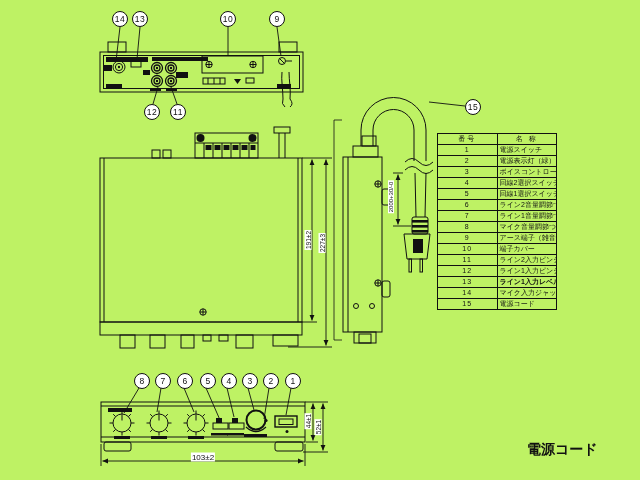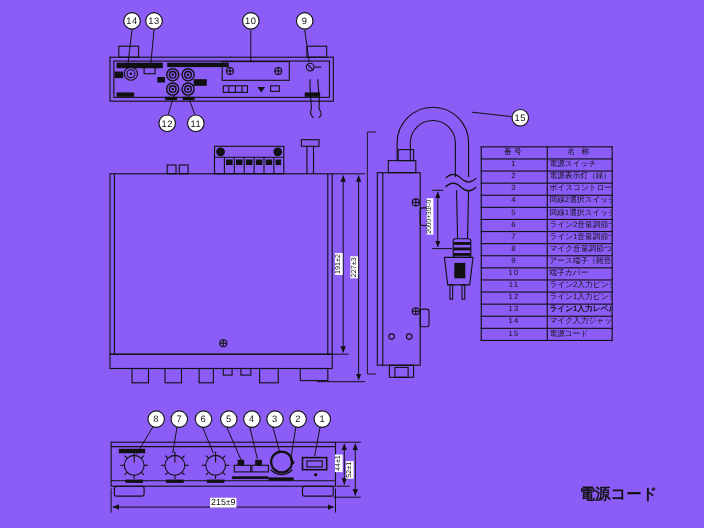--- a/index.html
+++ b/index.html
@@ -1,17 +1,17 @@
 <!DOCTYPE html>
 <html><head>
 <meta charset="utf-8">
 <style>
   html,body{margin:0;padding:0;background:#e8e8e8;}
   #stage{
-    position:relative;width:640px;height:480px;background:#8b5cf6;
+    position:relative;width:640px;height:480px;background:#bef264;
     font-family:"Liberation Sans","DejaVu Sans",sans-serif;color:#111;
     overflow:hidden;
   }
   #lineart{position:absolute;left:0;top:0;}
   .callout{
     position:absolute;width:16px;height:16px;border:1.2px solid #111;
     border-radius:50%;background:#fff;font-size:8.5px;line-height:14px;
     text-align:center;letter-spacing:0.5px;box-sizing:border-box;
   }
   .dim{
@@ -311,21 +311,21 @@
 <div class="callout" style="left:177px;top:373px">6</div>
 <div class="callout" style="left:200px;top:373px">5</div>
 <div class="callout" style="left:221px;top:373px">4</div>
 <div class="callout" style="left:242px;top:373px">3</div>
 <div class="callout" style="left:263px;top:373px">2</div>
 <div class="callout" style="left:285px;top:373px">1</div>
 
 <div class="dim vert" style="left:308px;top:240px">191±2</div>
 <div class="dim vert" style="left:322px;top:243px">227±3</div>
 <div class="dim vert tiny" style="left:391px;top:197px">2000+30/-0</div>
-<div class="dim big" style="left:203px;top:457px">215±9</div>
+<div class="dim big" style="left:203px;top:457px">103±2</div>
 <div class="dim vert" style="left:308px;top:421px">44±1</div>
 <div class="dim vert" style="left:318px;top:427px">52±1</div>
 
 <table id="parts-table">
   <thead>
     <tr>
       <th>番号</th>
       <th>名 称</th>
     </tr>
   </thead>

